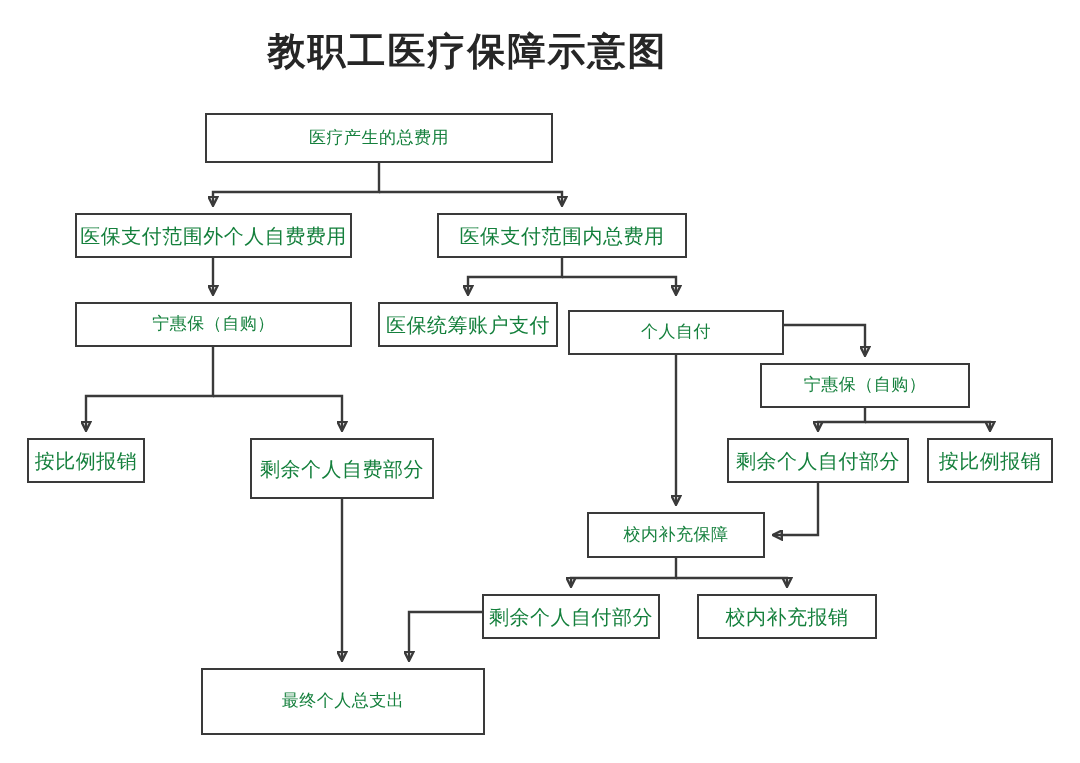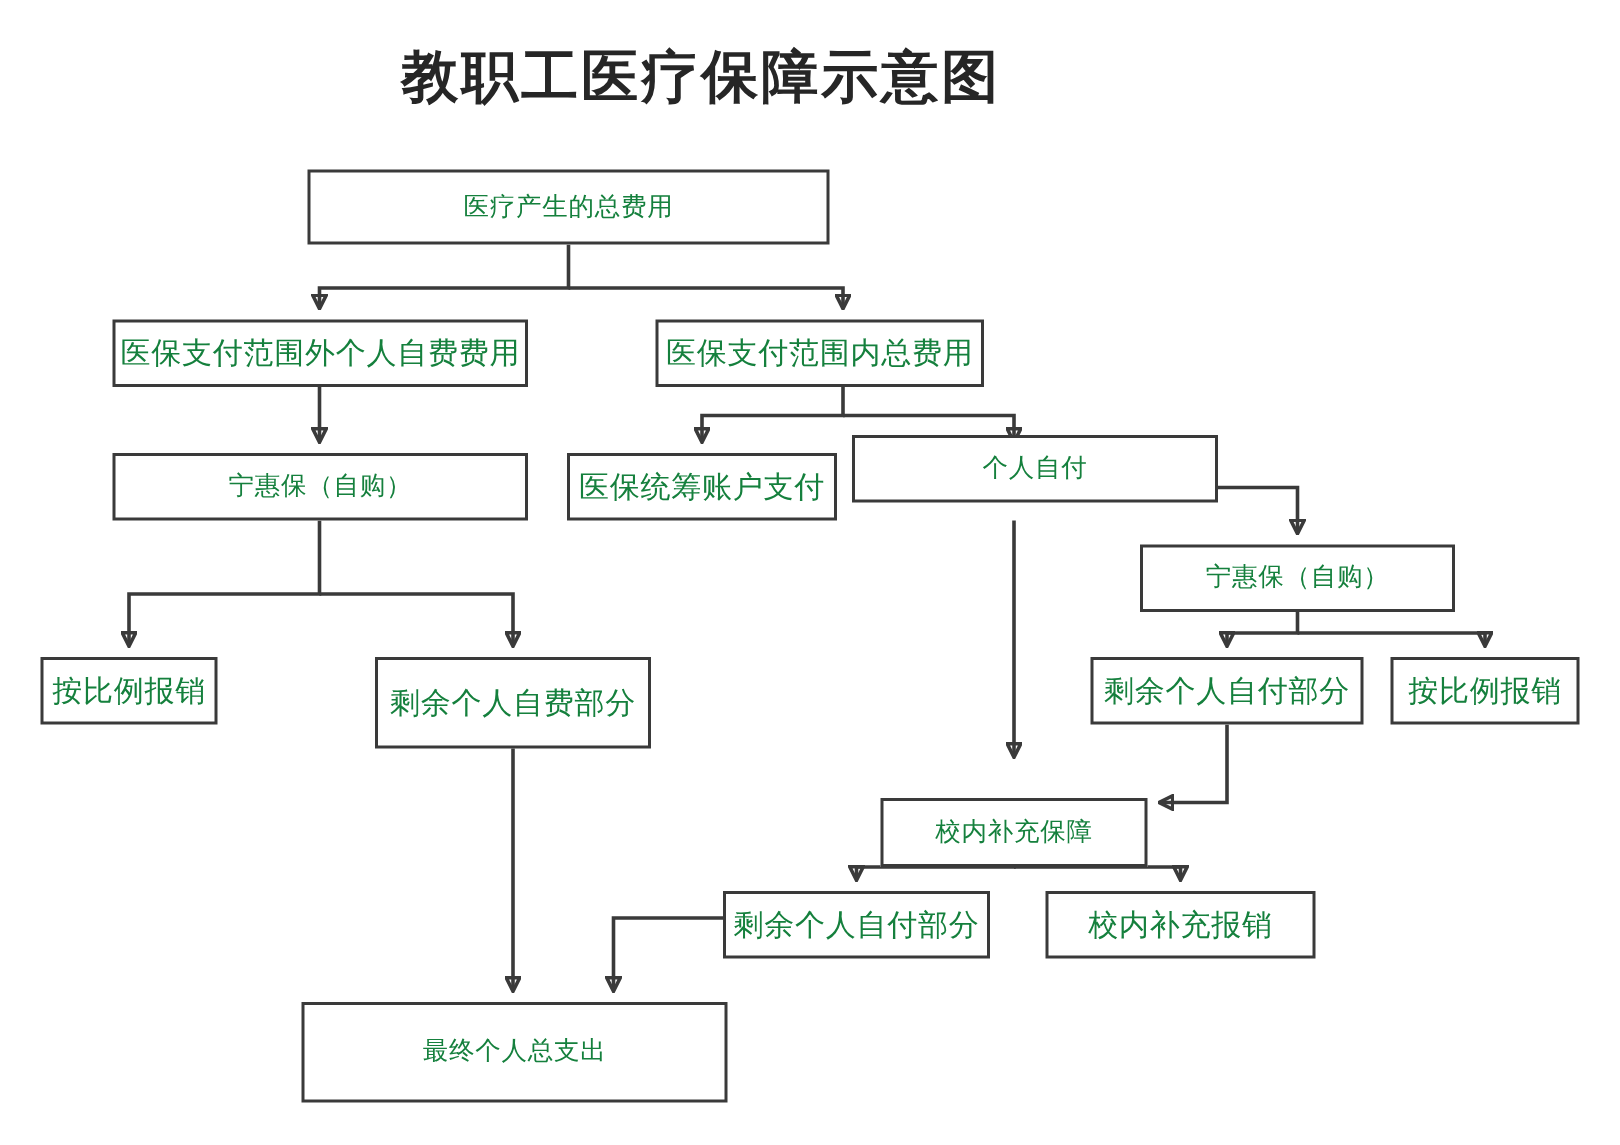--- a/index.html
+++ b/index.html
@@ -112,27 +112,27 @@
       <path d="M676,578 L787,578 L787,586" marker-end="url(#arrow-down)"></path>
     </g>
 
     <path d="M342,483 L342,660" marker-end="url(#arrow-down)"></path>
 
     <path d="M482,612 L409,612 L409,660" marker-end="url(#arrow-down)"></path>
   </svg>
 
   <div class="node" style="left: 205px; top: 113px; width: 348px; height: 50px;">医疗产生的总费用</div>
   <div class="node small" style="left: 75px; top: 213px; width: 277px; height: 45px;">医保支付范围外个人自费费用</div>
-  <div class="node small" style="left: 437px; top: 213px; width: 219px; height: 45px;">医保支付范围内总费用</div>
+  <div class="node small" style="left: 437px; top: 213px; width: 250px; height: 45px;">医保支付范围内总费用</div>
   <div class="node" style="left: 75px; top: 302px; width: 277px; height: 45px;">宁惠保（自购）</div>
   <div class="node small" style="left: 378px; top: 302px; width: 180px; height: 45px;">医保统筹账户支付</div>
-  <div class="node" style="left: 568px; top: 290px; width: 244px; height: 45px;">个人自付</div>
+  <div class="node" style="left: 568px; top: 310px; width: 216px; height: 45px;">个人自付</div>
   <div class="node" style="left: 760px; top: 363px; width: 210px; height: 45px;">宁惠保（自购）</div>
   <div class="node small" style="left: 27px; top: 438px; width: 118px; height: 45px;">按比例报销</div>
   <div class="node small" style="left: 250px; top: 438px; width: 184px; height: 61px;">剩余个人自费部分</div>
   <div class="node small" style="left: 727px; top: 438px; width: 182px; height: 45px;">剩余个人自付部分</div>
   <div class="node small" style="left: 927px; top: 438px; width: 126px; height: 45px;">按比例报销</div>
-  <div class="node" style="left: 587px; top: 512px; width: 178px; height: 46px; margin-top: 20px;">校内补充保障</div>
+  <div class="node" style="left: 587px; top: 512px; width: 178px; height: 46px;">校内补充保障</div>
   <div class="node small" style="left: 482px; top: 594px; width: 178px; height: 45px;">剩余个人自付部分</div>
   <div class="node small" style="left: 697px; top: 594px; width: 180px; height: 45px;">校内补充报销</div>
   <div class="node" style="left: 201px; top: 668px; width: 284px; height: 67px;">最终个人总支出</div>
 
 </div>
 
 </body></html>

